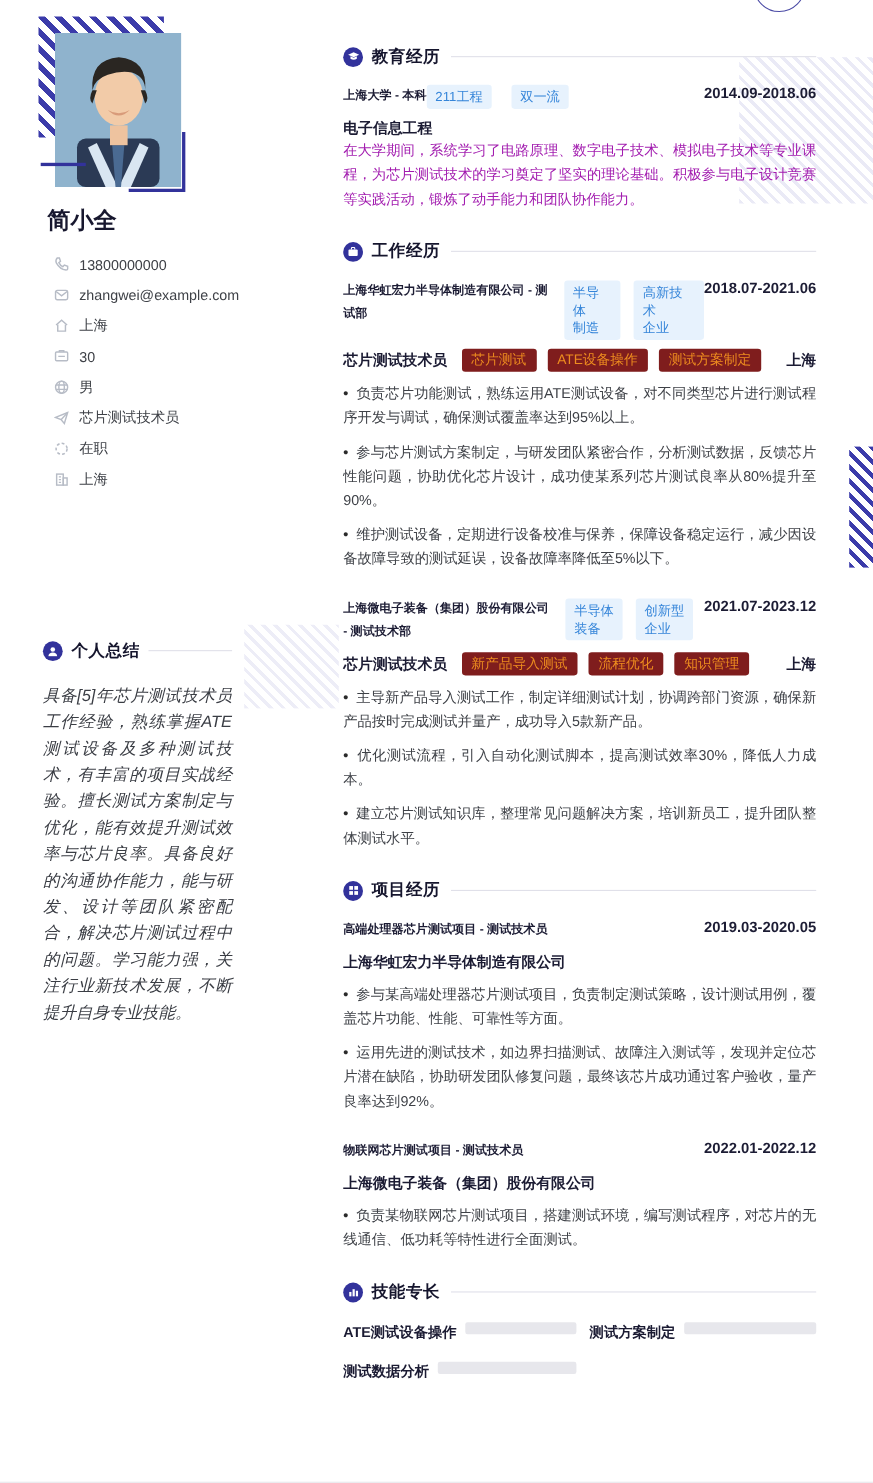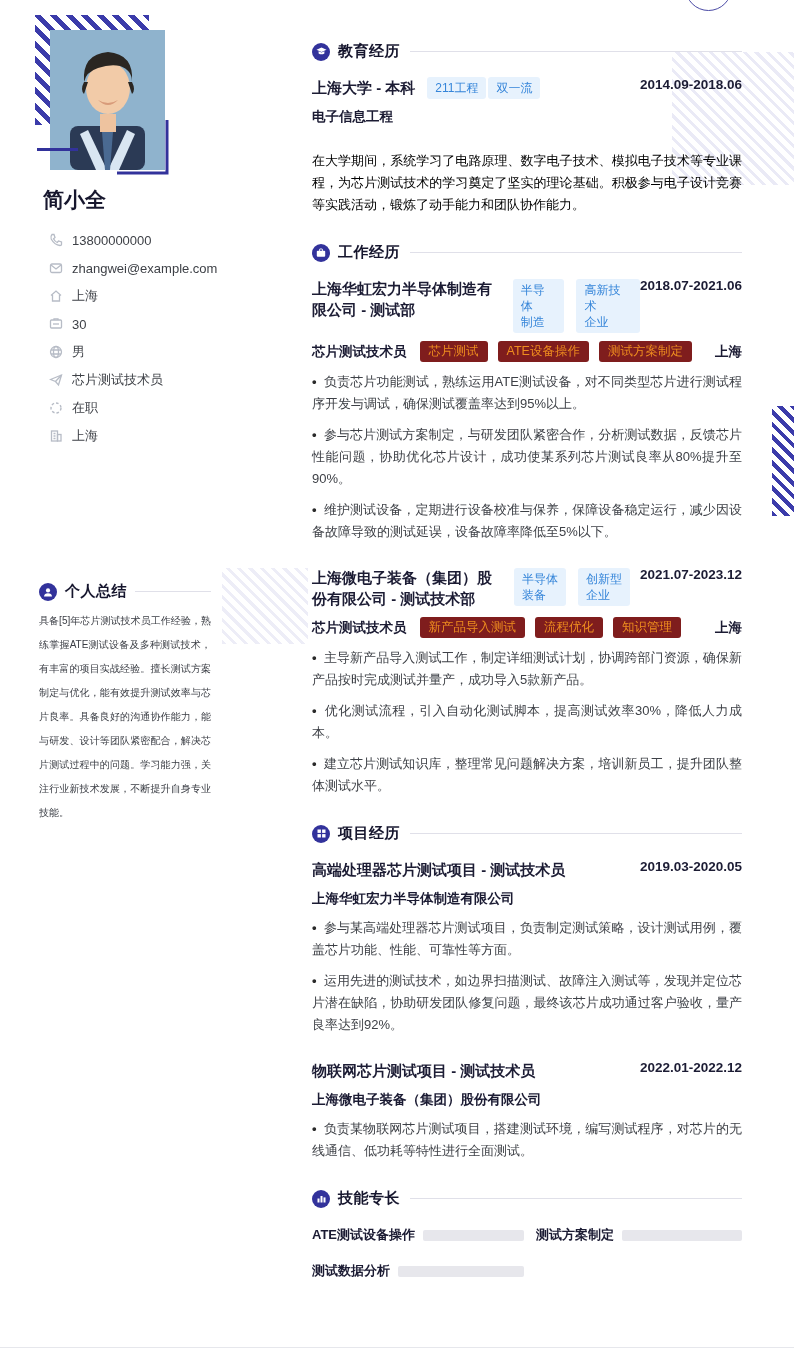--- a/index.html
+++ b/index.html
@@ -21,59 +21,59 @@
   .photo-dash { position:absolute; left:37px; top:148px; width:41px; height:3px; background:#32329b; }
   .photo-bracket { position:absolute; left:112px; top:118px; }
 
   
   .photo { position:absolute; left:50px; top:30px; width:115px; height:140px; overflow:hidden; }
   .name { position:absolute; left:43px; top:186px; font-size:21px; font-weight:bold; color:#17172e; }
   .contacts { position:absolute; left:49px; top:226px; width:240px; }
   .contact-item { display:flex; align-items:center; height:28px; font-size:13px; color:#3e4147; }
   .contact-item svg { margin-right:9px; flex:0 0 auto; }
   .left-summary { position:absolute; left:39px; top:582px; width:172px; }
-  .sum-text { margin-top:8px; font-size:10px; line-height:24px; color:#3a3d44; text-align:justify; }
+  .sum-text { margin-top:20px; font-size:15px; line-height:24px; color:#3a3d44; text-align:justify;font-style:italic; }
 
   
   .sec-head { display:flex; align-items:center; }
   .sec-ico { width:18px; height:18px; border-radius:50%; background:#32329b; display:flex;
              align-items:center; justify-content:center; flex:0 0 auto; }
   .sec-title { font-size:15px; font-weight:bold; color:#15152d; margin-left:8px; letter-spacing:.5px; }
   .sec-line { flex:1; height:1px; background:#e0e0e9; margin-left:10px; }
   .left-summary .sec-line { margin-left:8px; }
 
   
   .right { position:absolute; left:312px; top:0; width:430px; padding-top:42px; }
   .section { margin-top:27px; }
   .entry-head { display:flex; align-items:flex-start; margin-top:16px; }
-  .etitle { font-size:15px; font-weight:bold; color:#1c1c34; line-height:21px; }
+  .etitle { font-size:11px; font-weight:bold; color:#1c1c34; line-height:21px; }
   .company { width:190px; }
   .date { margin-left:auto; font-size:13.5px; font-weight:bold; white-space:nowrap; color:#1c1c34; }
   .tag-blue { background:#e7f2fd; color:#3585d9; font-size:12px; line-height:16px;
               padding:3px 8px; border-radius:3px; white-space:pre-line; }
-  .tags-inline { display:flex; gap:2px; margin-left:12px; align-items:center; }
+  .tags-inline { display:flex; gap:18px; align-items:center; }
   .tags-col { display:flex; gap:12px; margin-left:12px; align-items:flex-start; margin-top:1px; }
   .major { margin-top:9px; font-size:13.5px; font-weight:bold; }
-  .desc { margin-top:24px; font-size:13px; line-height:22px; color:#000000; text-align:justify; }
+  .desc { margin-top:0; font-size:13px; line-height:22px; color:#a21caf; text-align:justify; }
   .role-row { display:flex; align-items:center; margin-top:8px; }
   .role { font-size:13.5px; font-weight:bold; }
   .rtags { display:flex; gap:10px; margin-left:13px; }
   .tag-orange { background:#7f1d1d; color:#ee8d1f; font-size:12.5px; line-height:17px;
                 padding:2px 9px; border-radius:3px; white-space:nowrap; }
   .loc { margin-left:auto; font-size:13.5px; font-weight:bold; }
   .blt { margin-top:9px; font-size:13px; line-height:22px; color:#3e4147; text-align:justify; }
   .blt::before { content:"\2022\a0\a0"; color:#2a2a2a; font-weight:bold; }
   .work-entry + .work-entry { margin-top:24px; }
   .proj-entry + .proj-entry { margin-top:24px; }
   .proj-company { margin-top:10px; font-size:13.5px; font-weight:bold; }
 
   
   .skill-grid { display:grid; grid-template-columns:212px 1fr; column-gap:12px; row-gap:18px;
                 margin-top:18px; }
-  .skill-cell { display:flex; align-items:center; }
+  .skill-cell { display:flex; }
   .skill-label { font-size:13px; font-weight:bold; white-space:nowrap; margin-right:8px; }
   .skill-track { flex:1; height:11px; background:#e7e7ec; border-radius:2px; overflow:hidden; }
   .skill-fill { height:100%; background:#32329b;
                 clip-path:polygon(0 0,100% 0,calc(100% - 7px) 100%,0 100%); }
 </style>
 </head>
 <body>
 
 <div class="page">
 

